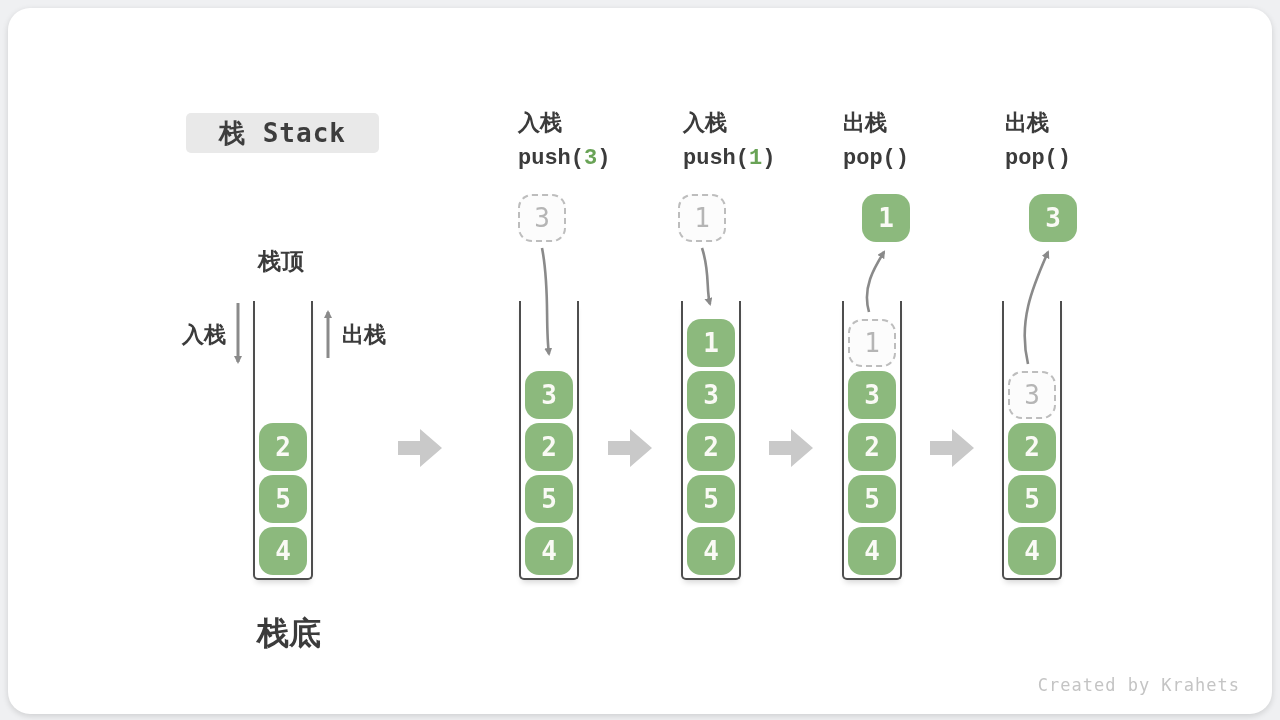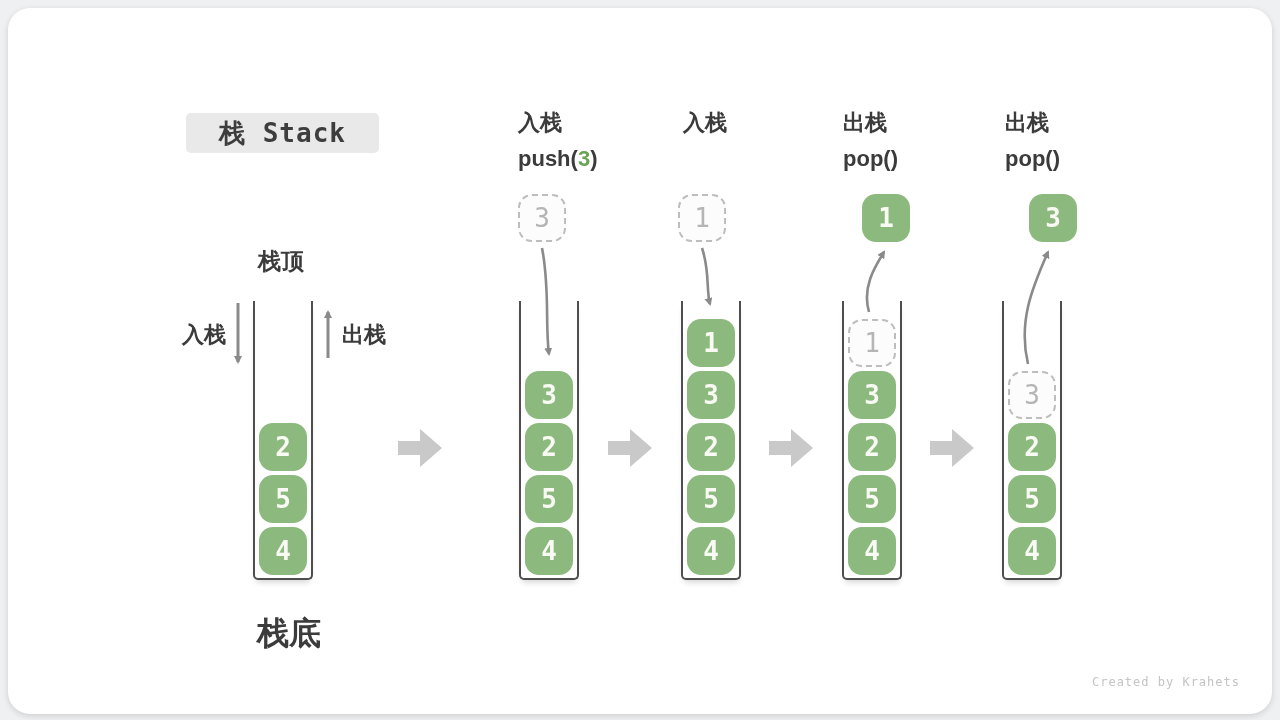--- a/index.html
+++ b/index.html
@@ -23,21 +23,21 @@
 
   .cn-label {
     position: absolute; color: #3b3b3b; font-weight: bold; font-size: 23px;
     white-space: nowrap;
     text-align: center;
   }
 
   .op-group { position: absolute; width: 150px; }
   .op-cn { font-size: 22px; font-weight: bold; color: #3b3b3b; }
   .op-code {
-    margin-top: 8px; font-family: Liberation Sans, sans-serif;
+    margin-top: 8px; font-family: Liberation Mono, monospace;
     font-size: 22px; font-weight: bold; color: #3b3b3b; white-space: nowrap;
   }
   .op-arg { color: #69a356; font-weight: bold; }
 
   .stack-shell {
     position: absolute; width: 60px; height: 279px; top: 301px;
     border-left: 2px solid #4e4e4e; border-right: 2px solid #4e4e4e;
     border-bottom: 2px solid #4e4e4e;
     border-bottom-left-radius: 5px; border-bottom-right-radius: 5px;
     background: #ffffff;
@@ -52,21 +52,21 @@
     font-size: 26px; font-weight: bold; color: #fafaf5;
   }
   .cell.ghost {
     background: #fcfcfc; border: 2px dashed #bdbdbd; color: #b5b5b5;
     font-weight: normal;
   }
 
   .watermark {
     position: absolute; right: 40px; top: 675px;
     font-family: "DejaVu Sans Mono", monospace;
-    font-size: 12px; color: #c4c4c4; letter-spacing: 1px;
+    font-size: 17px; color: #c4c4c4; letter-spacing: 1px;
   }
 
   svg.arrows { position: absolute; left: 0; top: 0; width: 1280px; height: 720px; pointer-events: none; }
 </style>
 </head>
 <body>
 
 <div class="card"></div>
 
 <div class="stage">
@@ -79,20 +79,21 @@
   <div class="cn-label" style="left:257px; top:612px; font-size:32px;">栈底</div>
   <div class="cn-label" style="left:182px; top:320px; font-size:22px;">入栈</div>
   <div class="cn-label" style="left:342px; top:320px; font-size:22px;">出栈</div>
 
   <div class="op-group" style="left:518px; top:108px;">
     <div class="op-cn">入栈</div>
     <div class="op-code"><span>push(</span><span class="op-arg">3</span><span>)</span></div>
   </div>
   <div class="op-group" style="left:683px; top:108px;">
     <div class="op-cn">入栈</div>
+    <div class="op-code"><span>push(</span><span class="op-arg">1</span><span>)</span></div>
   </div>
   <div class="op-group" style="left:843px; top:108px;">
     <div class="op-cn">出栈</div>
     <div class="op-code"><span>pop(</span><span class="op-arg"></span><span>)</span></div>
   </div>
   <div class="op-group" style="left:1005px; top:108px;">
     <div class="op-cn">出栈</div>
     <div class="op-code"><span>pop(</span><span class="op-arg"></span><span>)</span></div>
   </div>
 

